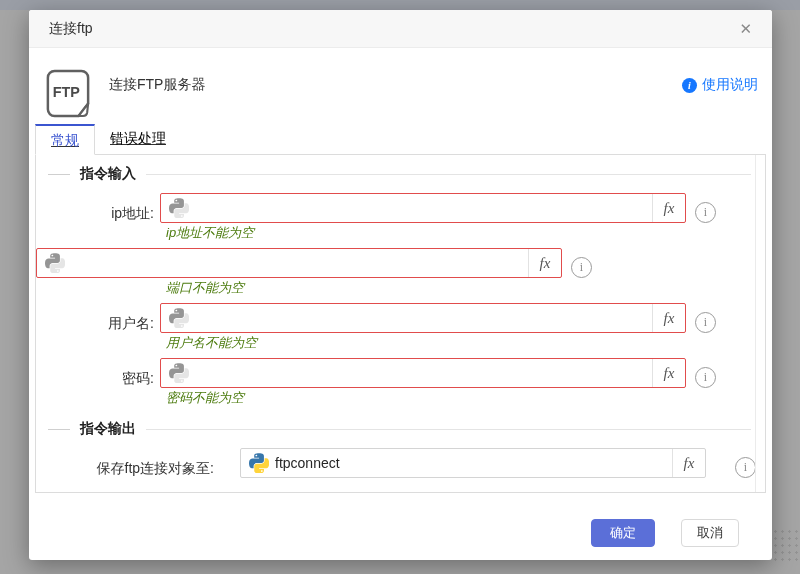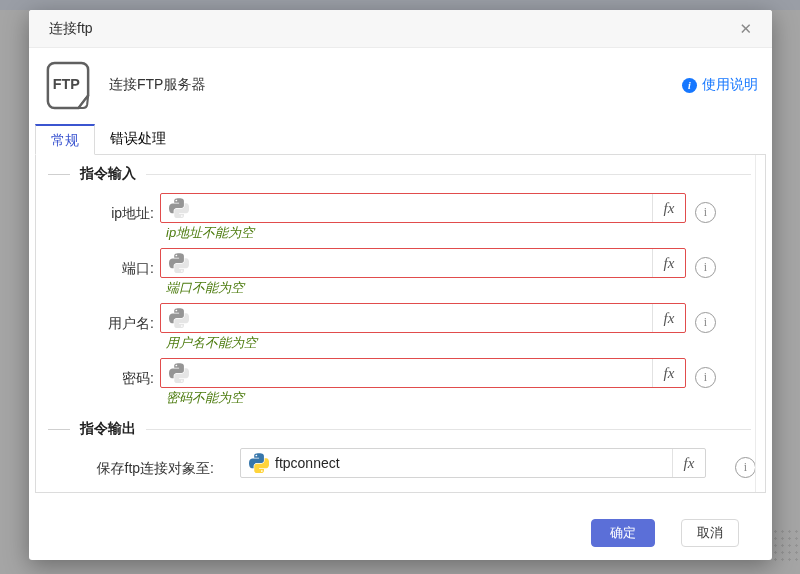--- a/index.html
+++ b/index.html
@@ -15,30 +15,30 @@
     background:#fff; border-radius:3px; box-shadow:0 6px 24px rgba(0,0,0,.35); overflow:hidden; }
 
   
   .dlg-header { height:38px; background:#f7f7f7; border-bottom:1px solid #ececec;
     display:flex; align-items:center; justify-content:space-between; padding:0 20px; }
   .dlg-title { font-size:14px; color:#303030; }
   .dlg-close { font-size:15px; color:#8a8a8a; cursor:pointer; line-height:1; }
 
   
   .cmd-row { position:relative; margin:12px 12px 4px 16px; height:58px; }
-  .ftp-icon { position:absolute; left:0; top:0; width:46px; height:52px; }
+  .ftp-icon { position:absolute; left:0; top:8px; width:46px; height:52px; }
   .cmd-name { position:absolute; left:64px; top:16px; font-size:14px; color:#333; }
   .help-link { position:absolute; right:2px; top:16px; display:flex; align-items:center; gap:5px;
     color:#1677ff; font-size:14px; cursor:pointer; text-decoration:none; }
   .info-filled { width:15px; height:15px; border-radius:50%; background:#1677ff; color:#fff;
     font-size:10px; font-weight:bold; display:flex; align-items:center; justify-content:center;
     font-family:"Liberation Serif","DejaVu Serif",serif; font-style:italic; }
 
   
-  .tabbar { margin:6px 6px 0 6px; display:flex; position:relative; }
+  .tabbar { margin:6px 6px 0 6px; display:flex; position:relative;text-decoration:underline; }
   .tabbar::after { content:""; position:absolute; left:0; right:0; bottom:0; height:1px; background:#dcdcdc; }
   .tab { padding:0 15px; height:31px; line-height:29px; font-size:14px; color:#000000; cursor:pointer; position:relative; z-index:1; }
   .tab.active { color:#3b55d0; background:#fff; border:1px solid #dcdcdc; border-top:2px solid #3b55d0; border-bottom:1px solid #fff; }
 
   
   .panel { margin:0 6px; width:731px; height:338px; border:1px solid #dcdcdc; border-top:none;
     position:relative; padding-top:6px; }
   .scroll-line { position:absolute; right:9px; top:0; bottom:0; width:1px; background:#ebebeb; }
 
   .sec-header { display:flex; align-items:center; margin:4px 14px 10px 12px; }
@@ -128,21 +128,20 @@
               </svg>
           </span>
           <input value="" style="">
           <span class="fx-btn">fx</span>
         </div>
         <span class="info-icon">i</span>
       </div>
       <div class="f-error">ip地址不能为空</div>
 
       <div class="field-row">
-        <label class="f-label">端口:</label>
         <div class="f-input error w-main">
           <span class="py gray">
             <svg viewBox="0 0 110 110" width="20" height="20">
                 <path fill="#3776ab" d="M54.9 1c-4.6 0-9 .4-12.9 1.1-11.4 2-13.4 6.2-13.4 14v10.2h26.8v3.4H18.6c-7.8 0-14.6 4.7-16.7 13.6-2.5 10.2-2.6 16.6 0 27.3 1.9 7.9 6.4 13.6 14.2 13.6h9.2V71.9c0-8.8 7.6-16.6 16.7-16.6h26.7c7.4 0 13.4-6.1 13.4-13.6V16.1c0-7.2-6.1-12.7-13.4-13.9C64.1 1.4 59.5 1 54.9 1zM40.4 9.2c2.8 0 5 2.3 5 5.1s-2.3 5.1-5 5.1c-2.8 0-5-2.3-5-5.1s2.2-5.1 5-5.1z"></path>
                 <path fill="#ffd43b" d="M85.6 29.7v11.9c0 9.2-7.8 16.9-16.7 16.9H42.2c-7.3 0-13.4 6.3-13.4 13.6v25.5c0 7.2 6.3 11.5 13.4 13.6 8.5 2.5 16.6 2.9 26.7 0 6.7-1.9 13.4-5.9 13.4-13.6V87.4H55.6V84h40.1c7.8 0 10.7-5.4 13.4-13.6 2.8-8.4 2.7-16.5 0-27.3-1.9-7.8-5.6-13.6-13.4-13.6H85.6zM70.6 94.3c2.8 0 5 2.3 5 5.1s-2.2 5.1-5 5.1c-2.8 0-5-2.3-5-5.1s2.3-5.1 5-5.1z"></path>
               </svg>
           </span>
           <input value="" style="">
           <span class="fx-btn">fx</span>
         </div>

